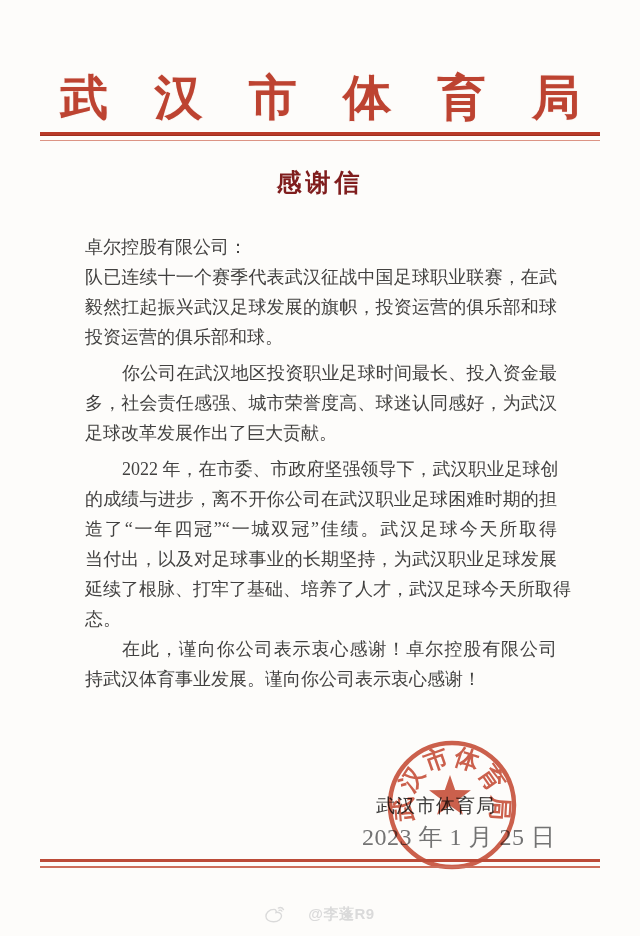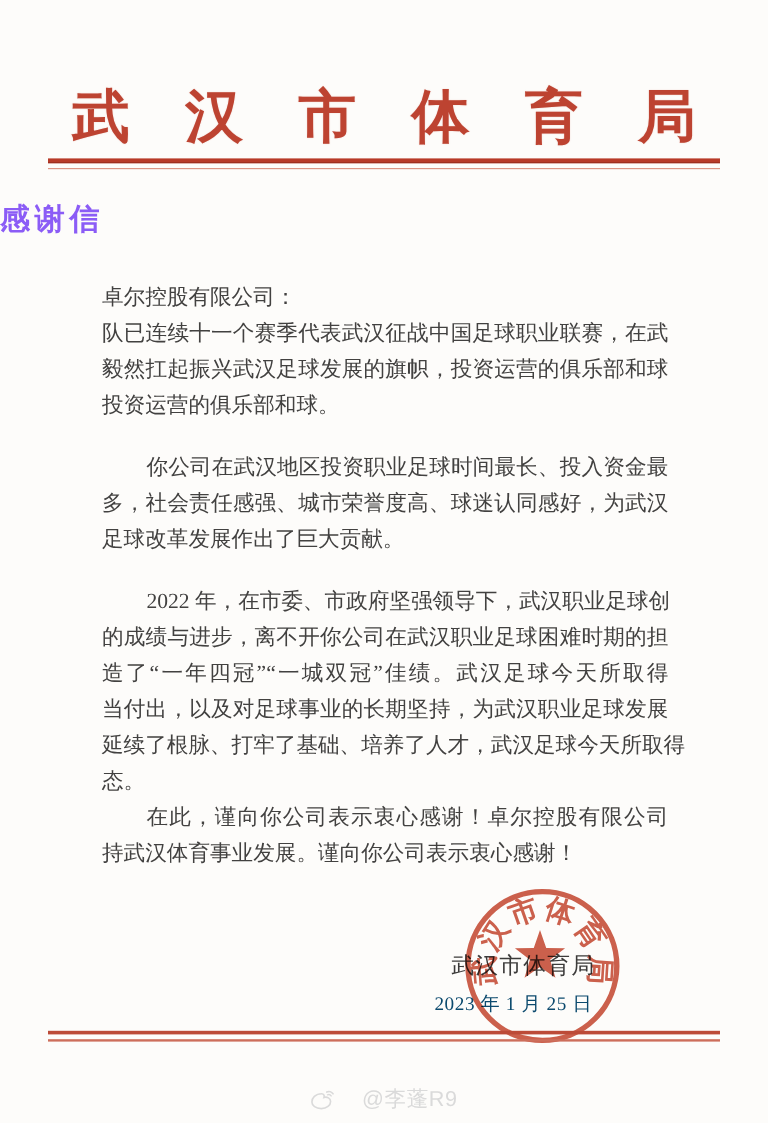--- a/index.html
+++ b/index.html
@@ -30,48 +30,48 @@
     border-bottom: 1px solid #9e2f1f;
   }
   .head-rule-thin {
     position: absolute; left: 40px; top: 140px;
     width: 560px; height: 1px;
     background: #dc9484;
   }
   
   .letter-title {
     position: absolute; left: 0; top: 166px; width: 100%;
-    text-align: left;
+    text-align: center;
     font-size: 25px; font-weight: bold; letter-spacing: 4px;
-    color: #8b5cf6;
+    color: #7f1d1d;
   }
   
   .letter-body {
     position: absolute; left: 85px; top: 232px; width: 472px;
     font-size: 18px; color: #424140;
   }
   .line {
     height: 30px; line-height: 30px;
     text-align: justify; text-align-last: justify;
     white-space: nowrap;
   }
   .line.short { text-align-last: left; }
   .line.indent { text-indent: 37px; }
-  .line.pgap { margin-top: 22px; }
+  .line.pgap { margin-top: 6px; }
   .line.sgap { margin-top: 3px; }
   
   .sig-name {
     position: absolute; left: 376px; top: 795px;
     font-size: 19px; line-height: 22px; letter-spacing: 1px;
     color: #3c3b3a;
   }
   .sig-date {
     position: absolute; left: 362px; top: 826px;
-    font-size: 16px; line-height: 23px; letter-spacing: .5px;
-    color: #0c4a6e;
+    font-size: 24px; line-height: 23px; letter-spacing: .5px;
+    color: #737373;
     text-align: right;
   }
   
   .seal {
     position: absolute; left: 386px; top: 739px;
     width: 132px; height: 132px;
     mix-blend-mode: multiply;
     opacity: .85;
     filter: blur(.2px);
   }
@@ -83,21 +83,21 @@
   .foot-rule-2 {
     position: absolute; left: 40px; top: 866px;
     width: 560px; height: 2px; background: #cd6e5b;
   }
   
   .watermark {
     position: absolute; left: 0; top: 904px; width: 100%;
     display: flex; justify-content: center; align-items: center; gap: 21px;
     color: #dadada;
     font-family: "Liberation Sans", "DejaVu Sans", sans-serif;
-    font-size: 18px; font-weight: normal; letter-spacing: .5px;
+    font-size: 15px; font-weight: bold; letter-spacing: .5px;
   }
 </style>
 </head>
 <body>
 
 <div class="page">
 
   <div class="org-title">
     <span>武</span>
     <span>汉</span>

